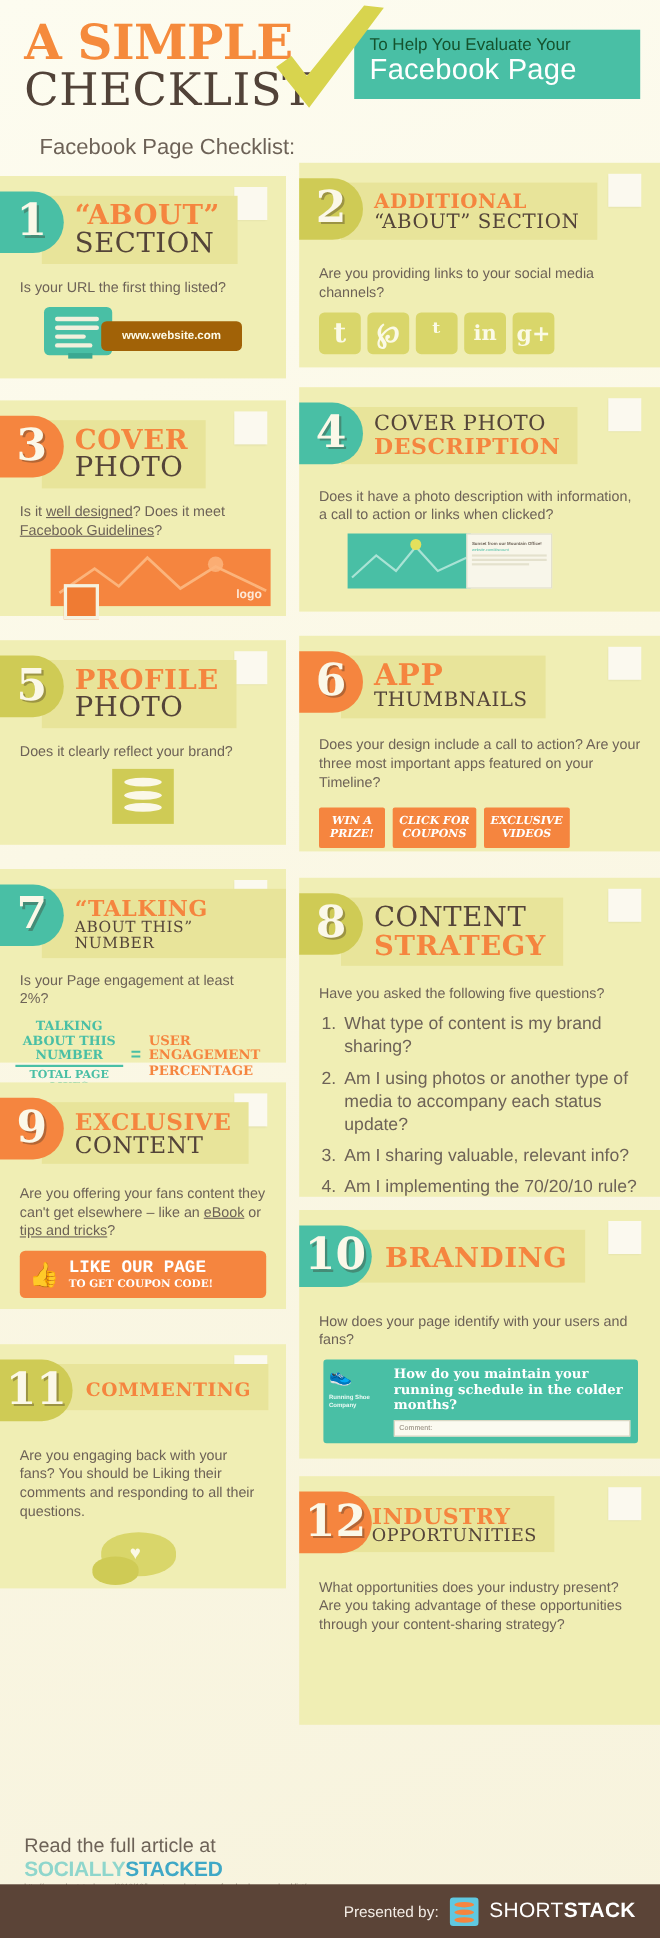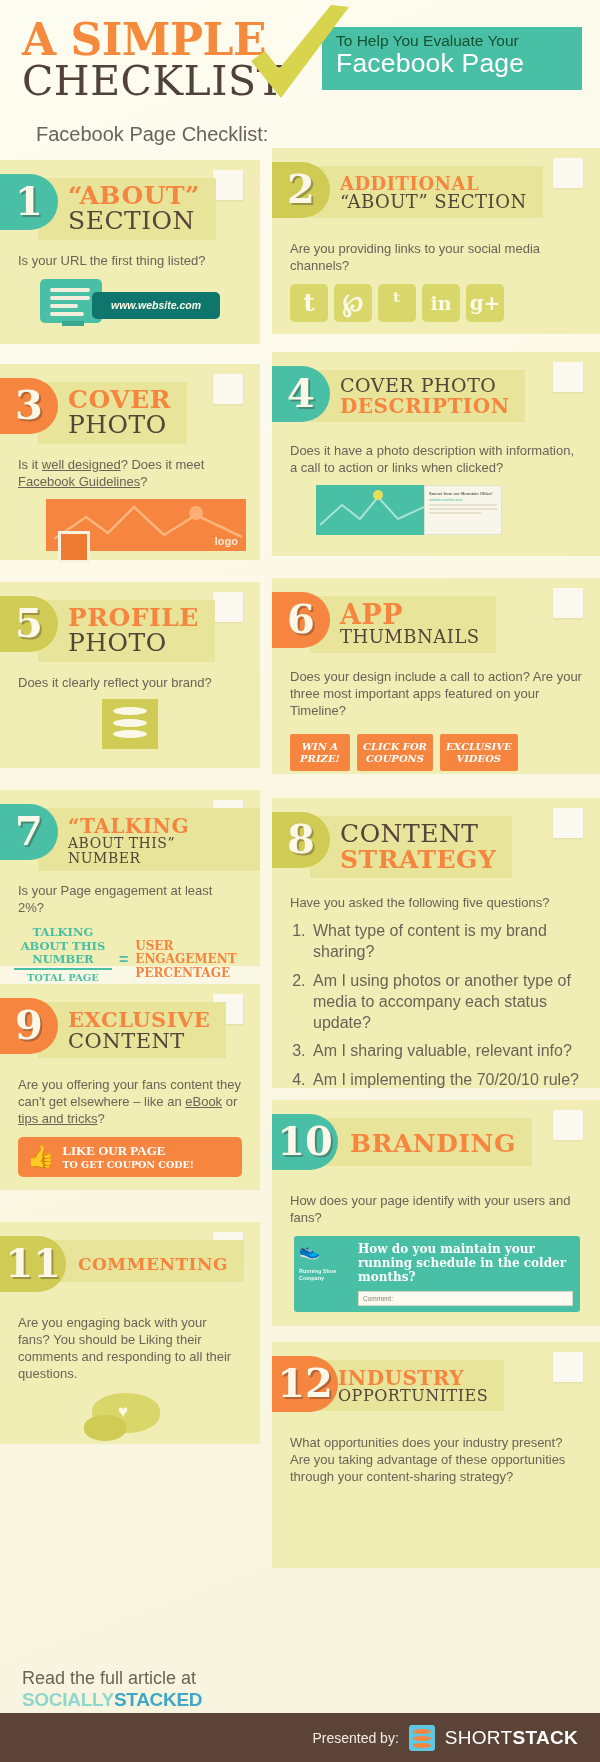--- a/index.html
+++ b/index.html
@@ -158,28 +158,27 @@
     background: #49bfa5;
     border-radius: 5px;
   }
   .url-screen i {
     position: absolute; left: 10px;
     height: 4px; background: #f2f0dc; border-radius: 2px;
   }
   .url-pill {
     position: absolute; left: 52px; top: 13px;
     width: 128px; height: 27px;
-    background: #0f766e;
+    background: #a16207;
     border-radius: 5px;
     color: #fdfbe8;
     font-size: 10.5px;
     font-weight: bold;
     text-align: center;
     line-height: 27px;
-    font-style: italic;
   }
   .url-stand {
     position: absolute; left: 22px; top: 42px;
     width: 22px; height: 5px; background: #3aa891;
   }
 
   .social-row { display: flex; gap: 6px; padding: 0 18px; margin-top: 10px; }
   .social-ic {
     width: 38px; height: 38px;
     background: #d9d66a;
@@ -235,21 +234,21 @@
   .eq { color:#49bfa5; font-size:16px; font-weight:bold;}
   .rhs { color:#f5853f; font-family:"DejaVu Serif",serif; font-weight:bold; font-size:12px; line-height:1.14;}
 
   .like-btn {
     display:flex; align-items:center; gap:8px;
     background:#f5853f; border-radius:5px;
     margin:10px 18px 0 18px; padding:7px 9px;
     color:#fff;
   }
   .like-btn .thumb { font-size:22px; line-height:1; }
-  .like-btn .l1 { font-family:Liberation Serif, serif; font-weight:bold; font-size:13px; line-height:1.1;}
+  .like-btn .l1 { font-family:Liberation Mono, monospace; font-weight:bold; font-size:16px; line-height:1.1;}
   .like-btn .l2 { font-family:"DejaVu Serif",serif; font-weight:bold; font-size:9.5px; line-height:1.2;}
 
   .brand-card {
     display:flex; margin:10px 20px 0 22px;
     background:#49bfa5; border-radius:3px; overflow:hidden;
   }
   .brand-left { width:62px; padding:6px 5px; color:#eafaf4;}
   .brand-left .shoe { font-size:17px; line-height:1;}
   .brand-left .nm { font-size:5.5px; line-height:1.2; margin-top:9px; font-weight:bold;}
   .brand-right { flex:1; padding:7px 7px 6px 2px;}

